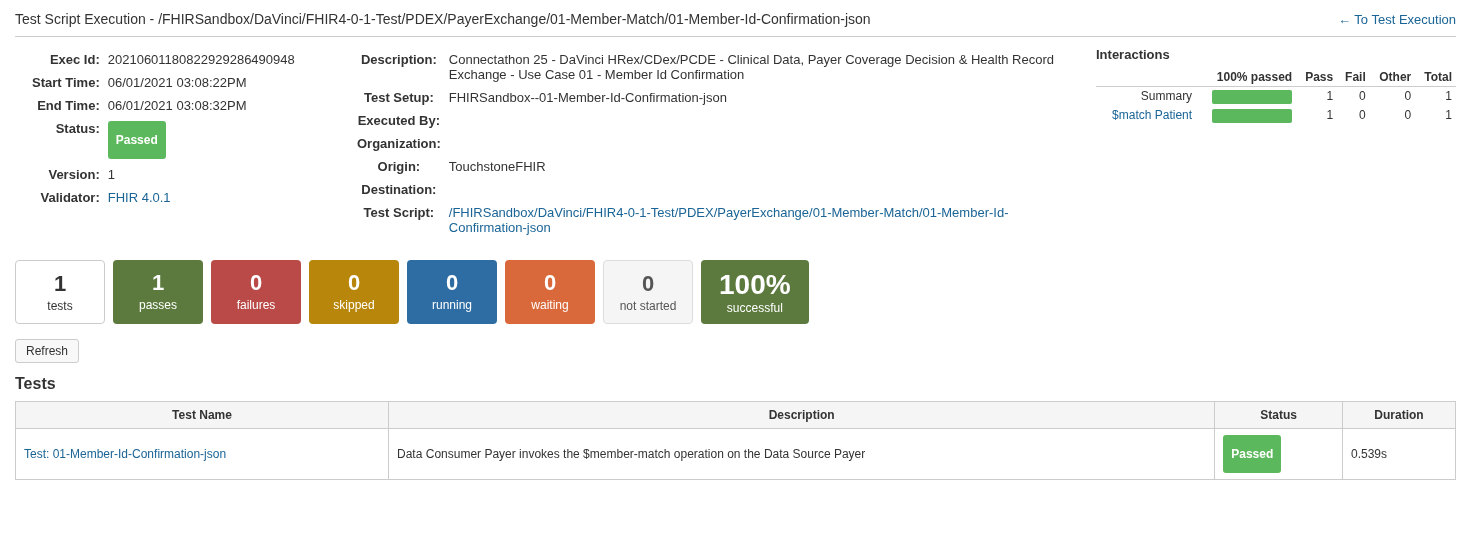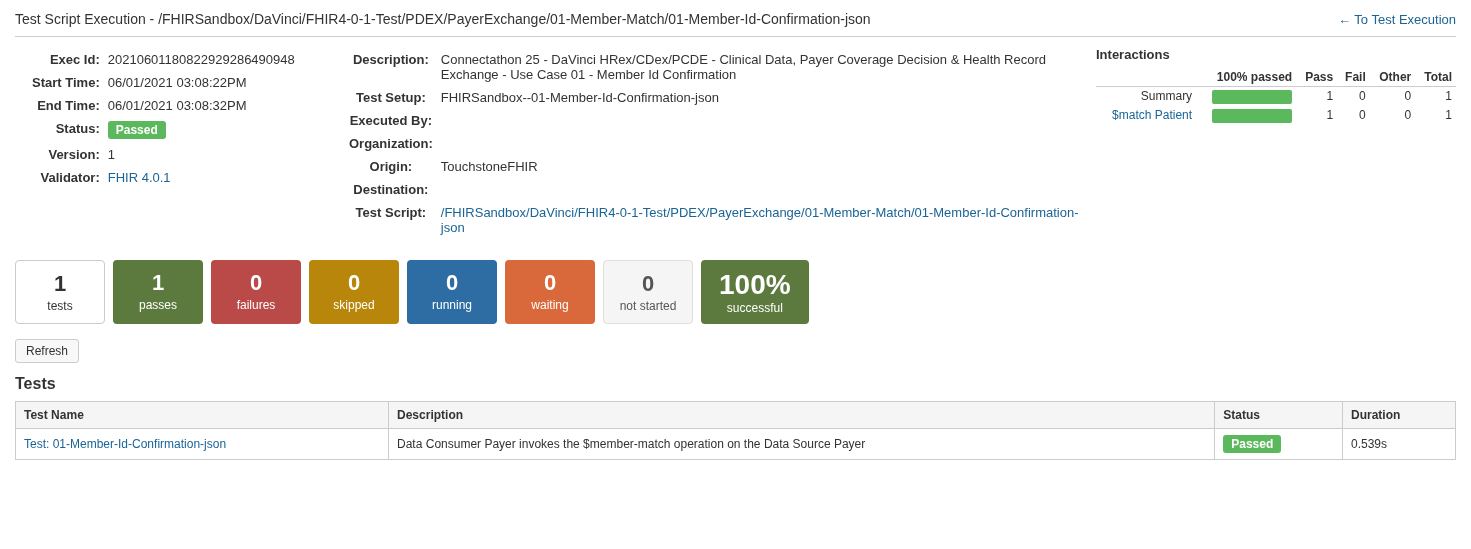--- a/index.html
+++ b/index.html
@@ -4,30 +4,30 @@
   <style>
     * { box-sizing: border-box; margin: 0; padding: 0; }
     body { font-family: Arial, Helvetica, sans-serif; font-size: 13px; color: #333; background: #fff; padding: 10px 15px; }
 
     .page-header { display: flex; justify-content: space-between; align-items: center; border-bottom: 1px solid #ccc; padding-bottom: 8px; margin-bottom: 10px; }
     .page-title { font-size: 16px; font-weight: bold; }
     .page-title span { font-weight: normal; font-size: 14px; }
     .to-test-link { color: #1a6496; text-decoration: none; font-size: 13px; }
     .to-test-link::before { content: '← '; }
 
-    .main-content { display: flex; gap: 12px; }
+    .main-content { display: flex; gap: 20px; }
     .left-info { flex: 0 0 320px; }
     .middle-info { flex: 1; }
     .right-info { flex: 0 0 360px; }
 
     .info-table { width: 100%; }
     .info-table tr td:first-child { text-align: right; font-weight: bold; padding-right: 6px; white-space: nowrap; vertical-align: top; padding-top: 3px; padding-bottom: 3px; }
     .info-table tr td:last-child { padding-top: 3px; padding-bottom: 3px; }
 
-    .status-badge { display: inline-block; padding: 2px 8px; border-radius: 3px; color: #fff; font-size: 12px; font-weight: bold; }
+    .status-badge { display: inline-block; padding: 12px 8px; border-radius: 3px; color: #fff; font-size: 12px; font-weight: bold; }
     .status-passed { background-color: #5cb85c; }
 
     .validator-link { color: #1a6496; text-decoration: none; }
 
     .middle-info .info-table tr td:first-child { text-align: center; font-weight: bold; padding-right: 6px; }
     .test-script-link { color: #1a6496; text-decoration: none; }
     .interactions-title { font-weight: bold; margin-bottom: 6px; }
     .interactions-table { width: 100%; border-collapse: collapse; font-size: 12px; }
     .interactions-table th { text-align: right; padding: 2px 4px; font-weight: bold; border-bottom: 1px solid #ccc; }
     .interactions-table th:first-child { text-align: right; }
@@ -49,21 +49,21 @@
     .stat-box-gray { background: #f5f5f5; color: #555; border: 1px solid #ddd; }
     .stat-number { font-size: 22px; font-weight: bold; }
     .stat-label { font-size: 12px; margin-top: 2px; }
     .stat-tests { border: 1px solid #ccc; color: #333; }
 
     .refresh-btn { display: inline-block; padding: 4px 10px; border: 1px solid #ccc; background: #f8f8f8; cursor: pointer; border-radius: 3px; font-size: 12px; color: #333; margin-bottom: 12px; }
 
     .tests-section-title { font-size: 16px; font-weight: bold; margin-bottom: 8px; }
 
     .tests-table { width: 100%; border-collapse: collapse; border: 1px solid #ccc; }
-    .tests-table th { background: #f5f5f5; border: 1px solid #ccc; padding: 6px 8px; text-align: left; font-weight: bold; font-size: 12px; }
+    .tests-table th { background: #f5f5f5; border: 1px solid #ccc; padding: 6px 8px; text-align: center; font-weight: bold; font-size: 12px; }
     .tests-table td { border: 1px solid #ccc; padding: 6px 8px; font-size: 12px; vertical-align: middle; }
     .test-name-link { color: #1a6496; text-decoration: none; }
 
     .success-box { background: #5c7a3e; color: #fff; border-radius: 4px; padding: 6px 18px; text-align: center; display: flex; flex-direction: column; align-items: center; justify-content: center; }
     .success-pct { font-size: 28px; font-weight: bold; }
     .success-label { font-size: 12px; }
   </style>
 </head>
 <body>
 

